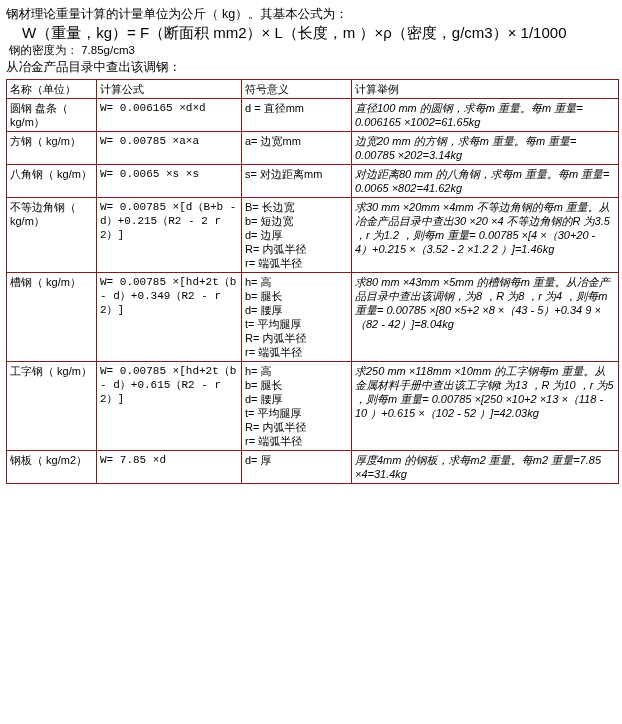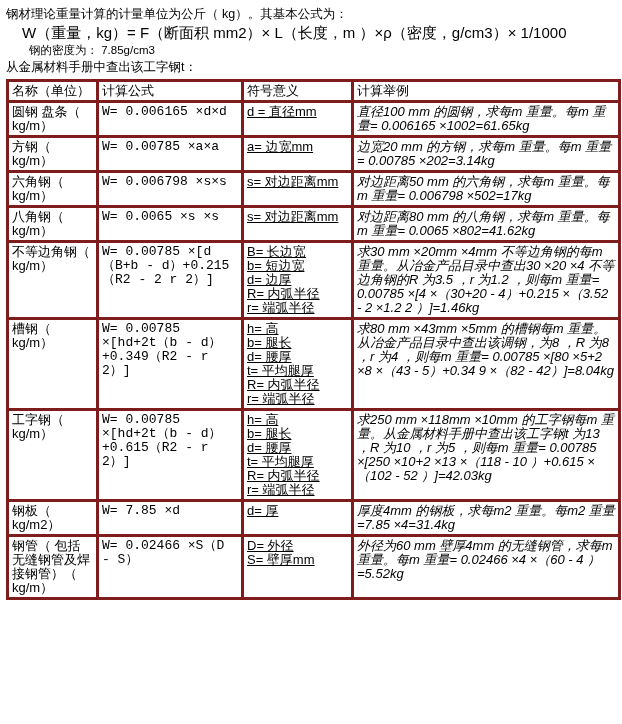--- a/index.html
+++ b/index.html
@@ -28,40 +28,40 @@
   }
   .intro-indent1 {
     font-size: 15px;
     line-height: 16px;
     margin: 0 0 1px 18px;
     white-space: nowrap;
   }
   .intro-indent2 {
     font-size: 11.5px;
     line-height: 16px;
-    margin: 0 0 1px 25px;
+    margin: 0 0 1px 5px;
     white-space: nowrap;
   }
   .intro-line2 {
     font-size: 12.5px;
     line-height: 17px;
     margin: 1px 0 3px 2px;
     white-space: nowrap;
   }
   table.weights {
     border-collapse: collapse;
     width: 612px;
     margin-left: 2px;
     table-layout: fixed;
   }
   table.weights th, table.weights td {
-    border: 3px solid #7f1d1d;
+    border: 1px solid #7f1d1d;
     vertical-align: top;
     padding: 2px 3px;
-    font-size: 13px;
+    font-size: 11px;
     line-height: 14px;
   }
   table.weights th {
     font-weight: normal;
     text-align: left;
   }
   col.c-name { width: 90px; }
   col.c-formula { width: 145px; }
   col.c-symbol { width: 110px; }
   col.c-example { width: 267px; }
@@ -72,38 +72,37 @@
   }
   .cell-formula {
     font-family: Liberation Mono, monospace;
     font-size: 11px;
     line-height: 14px;
   }
   .cell-symbol {
     font-size: 11px;
     line-height: 14px;
     white-space: pre-line;
-    text-decoration: underline;
   }
   .cell-example {
     font-size: 11px;
     line-height: 14px;
     font-style: italic;
   }
   .vmid { vertical-align: middle; }
 </style>
 </head>
 <body>
 
 <div class="page">
 
   <div class="intro-line">钢材理论重量计算的计量单位为公斤（ kg）。其基本公式为：</div>
   <div class="intro-indent1">W（重量，kg）= F（断面积 mm2）× L（长度，m ）×ρ（密度，g/cm3）× 1/1000</div>
   <div class="intro-indent2">钢的密度为： 7.85g/cm3</div>
-  <div class="intro-line2">从金属材料手册中查出该工字钢t：</div>
+  <div class="intro-line2">从冶金产品目录中查出该调钢：</div>
 
   <table class="weights">
     <colgroup>
       <col class="c-name">
       <col class="c-formula">
       <col class="c-symbol">
       <col class="c-example">
     </colgroup>
     <thead>
       <tr>
@@ -118,26 +117,20 @@
         <td class="cell-name vmid">圆钢 盘条（ kg/m）</td>
         <td class="cell-formula vmid">W= 0.006165 ×d×d</td>
         <td class="cell-symbol">d = 直径mm</td>
         <td class="cell-example">直径100 mm 的圆钢，求每m 重量。每m 重量= 0.006165 ×1002=61.65kg</td>
       </tr>
       <tr>
         <td class="cell-name vmid">方钢（ kg/m）</td>
         <td class="cell-formula vmid">W= 0.00785 ×a×a</td>
         <td class="cell-symbol">a= 边宽mm</td>
         <td class="cell-example">边宽20 mm 的方钢，求每m 重量。每m 重量= 0.00785 ×202=3.14kg</td>
-      </tr>
-      <tr>
-        <td class="cell-name vmid">六角钢（ kg/m）</td>
-        <td class="cell-formula vmid">W= 0.006798 ×s×s</td>
-        <td class="cell-symbol">s= 对边距离mm</td>
-        <td class="cell-example">对边距离50 mm 的六角钢，求每m 重量。每m 重量= 0.006798 ×502=17kg</td>
       </tr>
       <tr>
         <td class="cell-name vmid">八角钢（ kg/m）</td>
         <td class="cell-formula vmid">W= 0.0065 ×s ×s</td>
         <td class="cell-symbol">s= 对边距离mm</td>
         <td class="cell-example">对边距离80 mm 的八角钢，求每m 重量。每m 重量= 0.0065 ×802=41.62kg</td>
       </tr>
       <tr>
         <td class="cell-name vmid">不等边角钢（ kg/m）</td>
         <td class="cell-formula">W= 0.00785 ×[d（B+b - d）+0.215（R2 - 2 r 2）]</td>
@@ -169,23 +162,16 @@
 R= 内弧半径
 r= 端弧半径</td>
         <td class="cell-example">求250 mm ×118mm ×10mm 的工字钢每m 重量。从金属材料手册中查出该工字钢t 为13 ，R 为10 ，r 为5 ，则每m 重量= 0.00785 ×[250 ×10+2 ×13 ×（118 - 10 ）+0.615 ×（102 - 52 ）]=42.03kg</td>
       </tr>
       <tr>
         <td class="cell-name vmid">钢板（ kg/m2）</td>
         <td class="cell-formula vmid">W= 7.85 ×d</td>
         <td class="cell-symbol">d= 厚</td>
         <td class="cell-example">厚度4mm 的钢板，求每m2 重量。每m2 重量=7.85 ×4=31.4kg</td>
       </tr>
-      <tr>
-        <td class="cell-name">钢管（ 包括无缝钢管及焊接钢管）（ kg/m）</td>
-        <td class="cell-formula">W= 0.02466 ×S（D - S）</td>
-        <td class="cell-symbol">D= 外径
-S= 壁厚mm</td>
-        <td class="cell-example">外径为60 mm 壁厚4mm 的无缝钢管，求每m 重量。每m 重量= 0.02466 ×4 ×（60 - 4 ）=5.52kg</td>
-      </tr>
     </tbody>
   </table>
 
 </div>
 
 </body></html>

